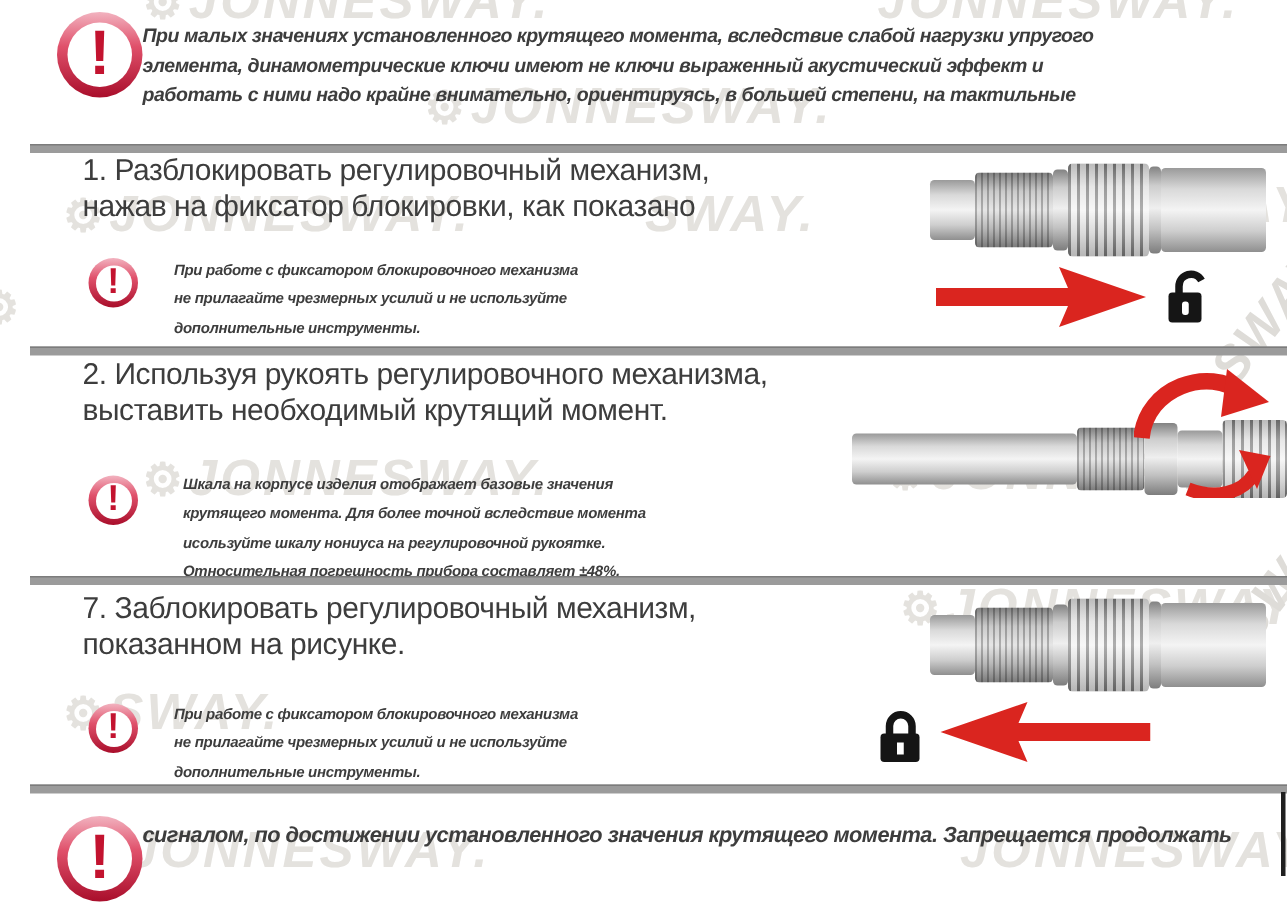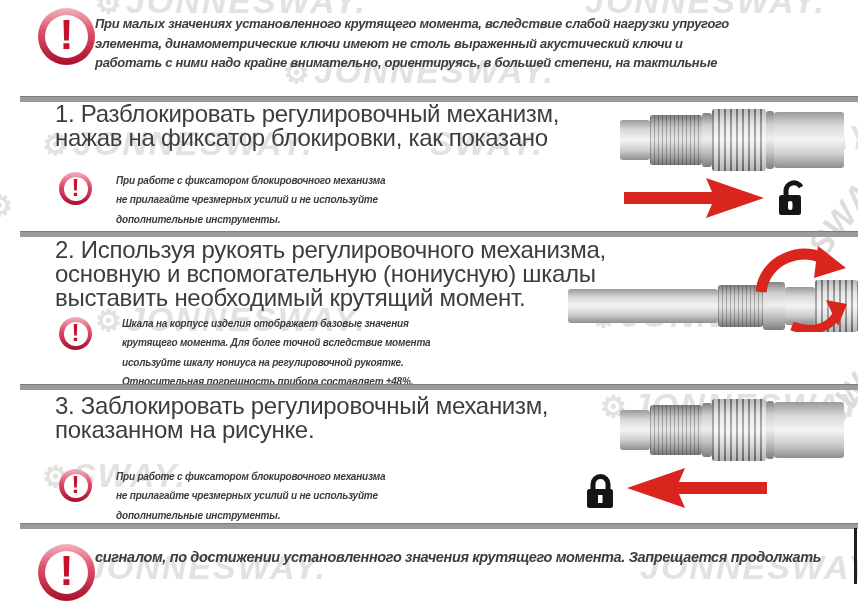--- a/index.html
+++ b/index.html
@@ -28,21 +28,21 @@
   .warn.big{width:57px;height:57px;}
   .warn.big::before{inset:7px;}
   .warn.big .ex{font-size:42px;padding-bottom:4px;}
   .warn.small{width:33px;height:33px;}
   .warn.small::before{inset:4.5px;}
   .warn.small .ex{font-size:24px;padding-bottom:2px;}
   
   .line{white-space:nowrap;}
   .note-text{position:absolute;font-style:italic;font-weight:bold;}
   .edge-note{font-size:13px;line-height:19.5px;letter-spacing:-0.3px;}
-  .step-title{position:absolute;font-size:24px;line-height:24px;letter-spacing:-0.3px;}
+  .step-title{position:absolute;font-size:20px;line-height:24px;letter-spacing:-0.3px;}
   .step-note{font-size:10px;line-height:19.3px;letter-spacing:-0.2px;}
   .bottom-note{font-size:14.5px;line-height:19.2px;letter-spacing:-0.35px;}
   
   .wrench{position:absolute;display:flex;align-items:center;}
   .part{border-radius:3px;
     background:linear-gradient(180deg,#828282 0%,#cdcdcd 22%,#efefef 48%,#c2c2c2 72%,#7d7d7d 100%);}
   .part.knurl{background:
     repeating-linear-gradient(90deg,rgba(45,45,45,.30) 0 1.5px,rgba(255,255,255,.08) 1.5px 4px),
     linear-gradient(180deg,#747474 0%,#c6c6c6 25%,#e4e4e4 50%,#b2b2b2 75%,#6f6f6f 100%);}
   .part.ridge{background:
@@ -72,21 +72,21 @@
   <div class="wm rot" style="left:800px;top:240px;"><span>SWAY.</span></div>
   <div class="wm rot" style="left:812px;top:412px;"><span>SWAY.</span></div>
   <div class="wm" style="left:55px;top:548px;"><span class="gear">⚙</span><span>JONNESWAY.</span></div>
   <div class="wm" style="left:640px;top:548px;"><span>JONNESWAY.</span></div>
 
   <div class="warn big" style="left:38px;top:8px;">
     <span class="ex">!</span>
   </div>
   <div class="note-text edge-note" style="left:95px;top:14px;">
     <div class="line">При малых значениях установленного крутящего момента, вследствие слабой нагрузки упругого</div>
-    <div class="line">элемента, динамометрические ключи имеют не столь выраженный акустический ключи и</div>
+    <div class="line">элемента, динамометрические ключи имеют не ключи выраженный акустический эффект и</div>
     <div class="line">работать с ними надо крайне внимательно, ориентируясь, в большей степени, на тактильные</div>
   </div>
 
   <div class="divider" style="top:96px;"></div>
 
   <div class="step-title" style="left:55px;top:102px;">
     <div class="line">1. Разблокировать регулировочный механизм,</div>
     <div class="line">нажав на фиксатор блокировки, как показано</div>
   </div>
   <div class="warn small" style="left:59px;top:172px;">
@@ -116,21 +116,20 @@
       <path d="M10,17 v-5 a8,8 0 0 1 15,-4" fill="none" stroke="#151515" stroke-width="5"></path>
       <rect x="3" y="16" width="22" height="20" rx="2.5" fill="#151515"></rect>
       <rect x="12" y="22" width="4.5" height="9" rx="2" fill="#ffffff"></rect>
     </svg>
   </div>
 
   <div class="divider" style="top:231px;"></div>
 
   <div class="step-title" style="left:55px;top:238px;">
     <div class="line">2. Используя рукоять регулировочного механизма,</div>
-    <div class="line">основную и вспомогательную (нониусную) шкалы</div>
     <div class="line">выставить необходимый крутящий момент.</div>
   </div>
   <div class="warn small" style="left:59px;top:317px;">
     <span class="ex">!</span>
   </div>
   <div class="note-text step-note" style="left:112px;top:314px;margin-left:10px;">
     <div class="line">Шкала на корпусе изделия отображает базовые значения</div>
     <div class="line">крутящего момента. Для более точной вследствие момента</div>
     <div class="line">исользуйте шкалу нониуса на регулировочной рукоятке.</div>
     <div class="line">Относительная погрешность прибора составляет ±48%.</div>
@@ -148,21 +147,21 @@
       <path d="M5,52 C8,18 50,4 72,22" fill="none" stroke="#da251f" stroke-width="11"></path>
       <polygon points="62,6 90,28 58,38" fill="#da251f"></polygon>
       <path d="M36,86 C54,93 72,89 80,76" fill="none" stroke="#da251f" stroke-width="9"></path>
       <polygon points="70,60 91,64 82,86" fill="#da251f"></polygon>
     </svg>
   </div>
 
   <div class="divider" style="top:384px;"></div>
 
   <div class="step-title" style="left:55px;top:394px;">
-    <div class="line">3. Заблокировать регулировочный механизм,</div>
+    <div class="line">7. Заблокировать регулировочный механизм,</div>
     <div class="line">показанном на рисунке.</div>
   </div>
   <div class="warn small" style="left:59px;top:469px;">
     <span class="ex">!</span>
   </div>
   <div class="note-text step-note" style="left:116px;top:467px;">
     <div class="line">При работе с фиксатором блокировочного механизма</div>
     <div class="line">не прилагайте чрезмерных усилий и не используйте</div>
     <div class="line">дополнительные инструменты.</div>
   </div>

